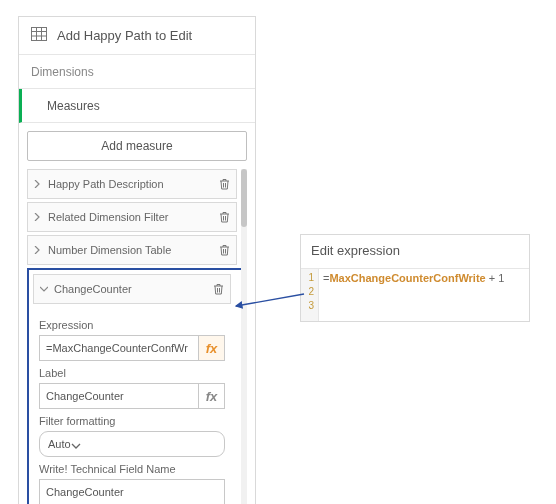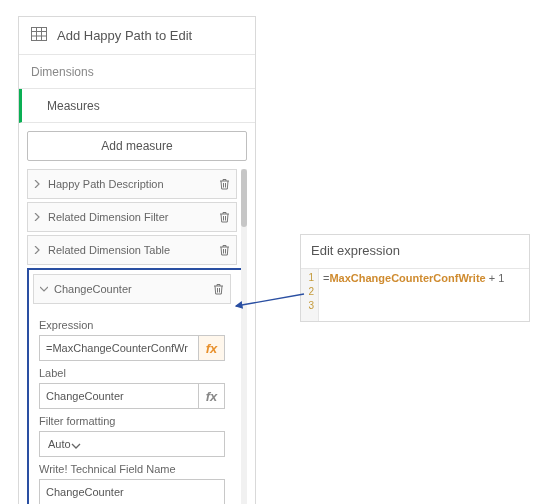--- a/index.html
+++ b/index.html
@@ -102,21 +102,21 @@
   }
   .fx-suffix {
     border-left: 1px solid #c8c8c8;
     width: 26px; height: 100%;
     display: flex; align-items: center; justify-content: center;
     font-style: italic; font-weight: bold; font-size: 13px;
   }
   .fx-orange { color: #e8902b; background: #fff7ec; }
   .fx-grey { color: #888; }
 
-  .select-input { justify-content: flex-start; padding: 1px 8px; cursor: pointer; }
+  .select-input { justify-content: flex-start; padding: 1px 8px; cursor: pointer; border-radius: 9px; }
   .select-input .chev-down { transform: translateY(1px); }
 
   
   .editor {
     position: absolute;
     left: 300px; top: 234px;
     width: 230px;
     border: 1px solid #d9d9d9;
     background: #fff;
   }
@@ -205,21 +205,21 @@
           </span>
       </div>
 
       <div class="acc-row">
         <span class="left">
           <span class="chev">
               <svg width="6" height="8">
                 <path d="M1 0 L5 4 L1 8" fill="none" stroke="#888" stroke-width="1.2"></path>
               </svg>
             </span>
-          <span>Related Dimension Table</span>
+          <span>Number Dimension Table</span>
         </span>
         <span class="trash">
             <svg width="11" height="12">
               <path d="M1 3h9M4 3V1.5h3V3M2 3l.7 8h5.6L9 3M4.5 5v4.5M6.5 5v4.5" fill="none" stroke="#777" stroke-width="1"></path>
             </svg>
           </span>
       </div>
 
       <div class="highlight-box">
 

